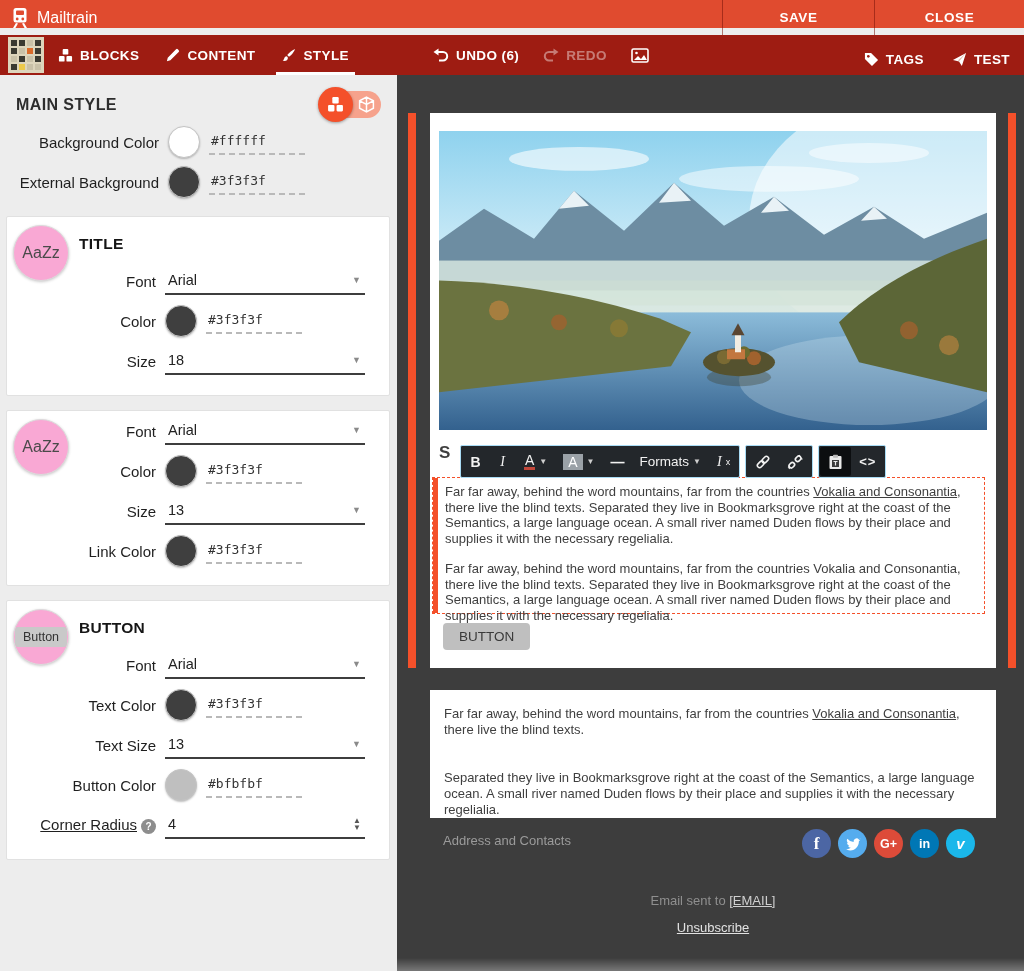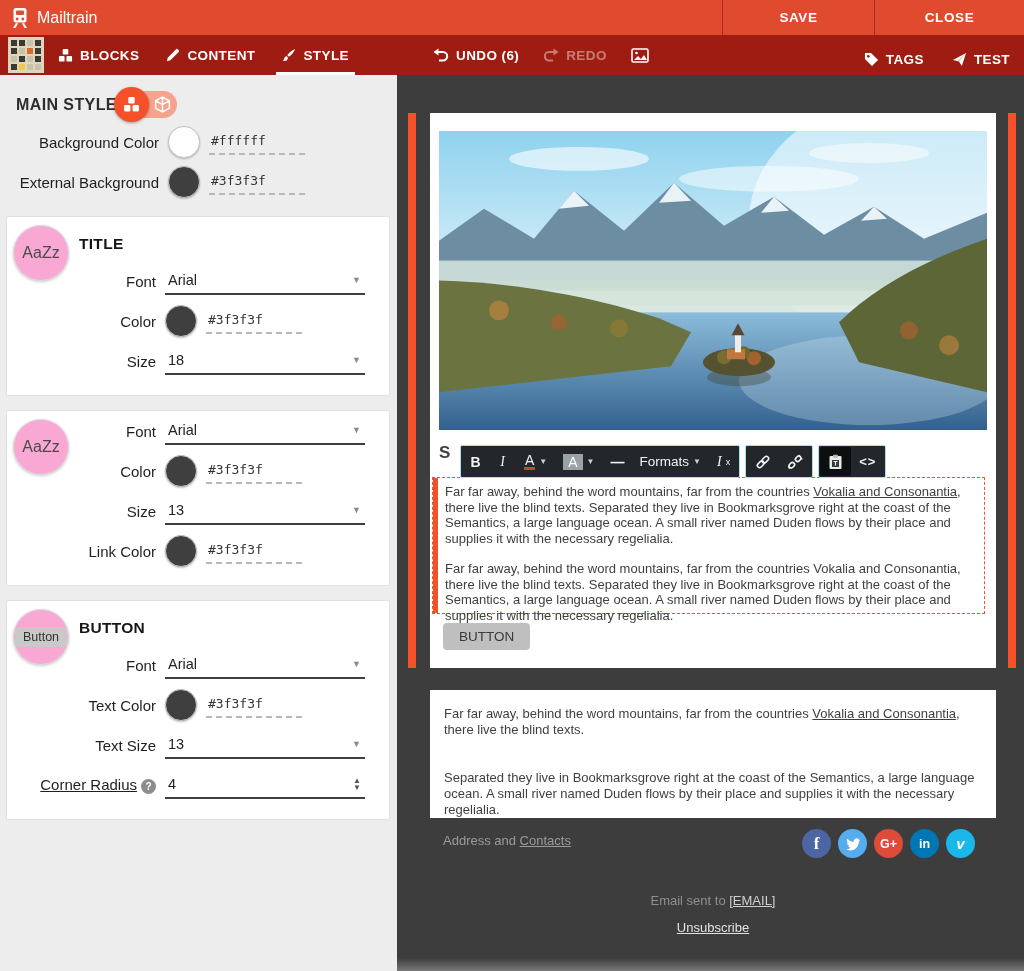--- a/index.html
+++ b/index.html
@@ -1,20 +1,20 @@
 <!DOCTYPE html>
 <html><head>
 <meta charset="utf-8">
 <style>
   * { box-sizing: border-box; margin: 0; padding: 0; }
   html,body { width:1024px; height:971px; }
   body { font-family:"Liberation Sans", sans-serif; background:#ededed; position:relative; overflow:hidden; }
 
   
-  .topbar { position:absolute; left:0; top:0; width:1024px; height:35px; background:#e04b2f; z-index:20; }
+  .topbar { position:absolute; left:0; top:0; width:1024px; height:28px; background:#e04b2f; z-index:20; }
   .brand { position:absolute; left:10px; top:0; height:35px; display:flex; align-items:center; gap:7px; color:#fff; font-size:16px; }
   .tb-btn { position:absolute; top:0; height:35px; line-height:35px; text-align:center; color:#fff;
             font-weight:bold; font-size:13.5px; letter-spacing:.6px; border-left:1px solid rgba(120,20,10,.55); cursor:pointer; }
   .tb-save { left:722px; width:152px; }
   .tb-close { left:874px; width:150px; }
 
   
   .navbar { position:absolute; left:0; top:35px; width:1024px; height:40px; background:#9e1c12; z-index:20; }
   .logo-tile { position:absolute; left:8px; top:2px; width:36px; height:36px; background:#ddd5bc; padding:3px;
                display:grid; grid-template-columns:repeat(4,1fr); grid-template-rows:repeat(4,1fr); gap:2px; }
@@ -23,21 +23,21 @@
   .nav-item { position:relative; height:40px; display:flex; align-items:center; gap:7px; color:#fff;
               font-weight:bold; font-size:13.5px; letter-spacing:.4px; cursor:pointer;justify-content:space-between; }
   .nav-item.active::after { content:""; position:absolute; left:-6px; right:-6px; bottom:0; height:3px; background:#fff; }
   .nav-mid { position:absolute; left:433px; top:0; height:40px; display:flex; gap:24px; align-items:center; }
   .nav-right { position:absolute; right:14px; top:0; height:48px; display:flex; gap:28px; align-items:center; }
   .nav-item.disabled { opacity:.42; }
   .nav-item svg, .brand svg { display:block; }
 
   
   .left-panel { position:absolute; left:0; top:75px; width:397px; bottom:0; background:#ededed; }
-  .panel-head { display:flex; align-items:center; margin:16px 10px 4px 16px; }
+  .panel-head { display:flex; justify-content:space-between; align-items:center; margin:16px 10px 4px 16px; }
   .panel-title { font-weight:bold; font-size:16px; color:#2d2d2d; letter-spacing:.4px; }
   .toggle { position:relative; width:60px; height:27px; background:#f6a28c; border-radius:14px; margin-right:6px; }
   .toggle .knob { position:absolute; left:-3px; top:-4px; width:35px; height:35px; border-radius:50%;
                   background:#f4502a; box-shadow:0 1px 3px rgba(0,0,0,.35); display:flex; align-items:center; justify-content:center; cursor:pointer; }
   .toggle .cube { position:absolute; right:6px; top:5px; cursor:pointer; }
 
   .srow { display:flex; align-items:center; height:40px; }
   .srow .lbl { width:168px; text-align:right; padding-right:9px; font-size:15px; color:#1f1f1f; flex:none; }
   .ctrl { width:202px; display:flex; align-items:center; position:relative; }
   .swatch { width:32px; height:32px; border-radius:50%; border:1px solid #c4c4c4; box-shadow:0 1px 2px rgba(0,0,0,.25); flex:none; cursor:pointer; }
@@ -86,21 +86,21 @@
   .eb-formats { font-size:13.5px; }
   .eb-clear { font-style:italic; font-family:"Liberation Serif", serif; }
   .eb-clear sub { font-style:normal; font-size:9px; font-family:"Liberation Sans",sans-serif; }
   .eb-code { font-size:13px; letter-spacing:1px; font-weight:bold; }
 
   .block2 { position:absolute; left:33px; top:615px; width:566px; height:128px; background:#fff;
             padding:16px 14px 0 14px; font-size:13px; line-height:16px; color:#3f3f3f; }
   .block2 p + p { margin-top:32px; }
 
   .addr { position:absolute; left:46px; top:758px; font-size:13px; color:#9b9b9b; }
-  .addr .ulink { color:#9b9b9b; text-decoration:underline; cursor:pointer; }
+  .addr .ulink { color:#9b9b9b; cursor:pointer; }
   .social { position:absolute; left:405px; top:754px; display:flex; gap:7px; }
   .sic { width:29px; height:29px; border-radius:50%; color:#fff; display:flex; align-items:center;
          justify-content:center; font-weight:bold; font-size:15px; cursor:pointer; }
   .sic.fb { font-family:"Liberation Serif", serif; font-size:17px; }
   .sic.gp, .sic.li { font-size:12.5px; }
   .sic.vm { font-style:italic; }
   .sentline { position:absolute; left:33px; top:818px; width:566px; text-align:center; font-size:13px; color:#8f8f8f; }
   .sentline .tok { color:#cfcfcf; text-decoration:underline; cursor:pointer; }
   .unsub { position:absolute; left:33px; top:845px; width:566px; text-align:center; font-size:13px; }
   .unsub span { color:#e2e2e2; text-decoration:underline; cursor:pointer; }
@@ -359,20 +359,27 @@
       </div>
     </div>
     <div class="srow">
       <div class="lbl">Text Size</div>
       <div class="ctrl">
           <div class="select-ctrl">
         <span>13</span>
             <span class="arrow">▼</span>
           </div>
         </div>
+    </div>
+    <div class="srow">
+      <div class="lbl">Button Color</div>
+      <div class="ctrl">
+        <div class="swatch" style="background: rgb(191, 191, 191);"></div>
+        <div class="hexbox">#bfbfbf</div>
+      </div>
     </div>
     <div class="srow">
       <div class="lbl"><span class="ulab">Corner Radius</span><span class="help">?</span></div>
       <div class="ctrl">
           <div class="select-ctrl">
         <span>4</span>
         <span class="spinners">
               <span>▲</span>
               <span>▼</span>
             </span>

